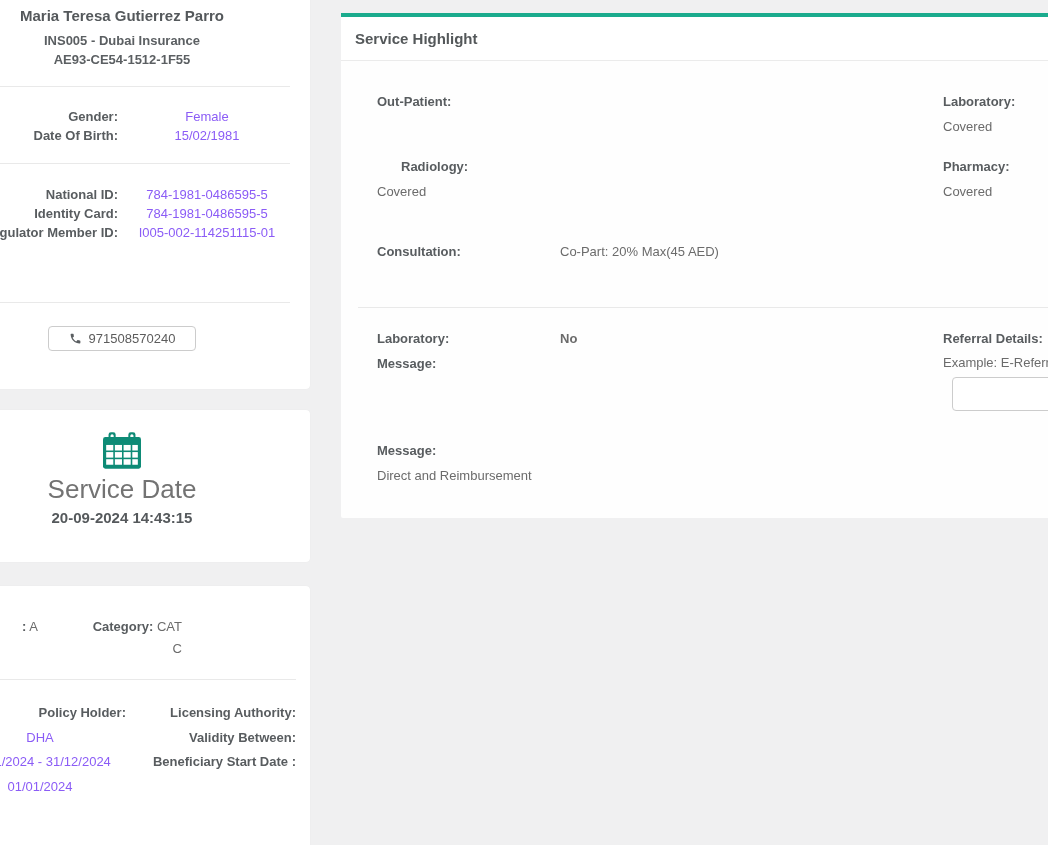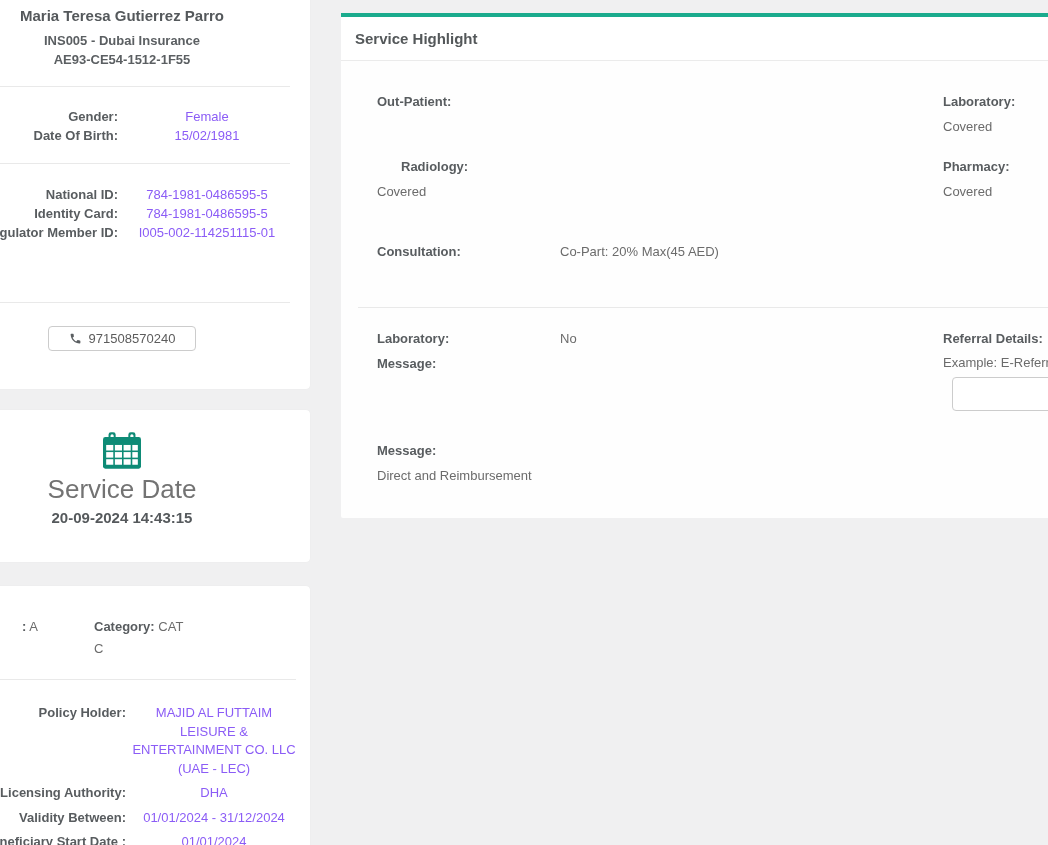--- a/index.html
+++ b/index.html
@@ -36,21 +36,21 @@
   
   #service-card{left:-66px;top:410px;width:376px;height:152px;text-align:center;}
   .sc-pad{padding-top:22px;}
   .service-title{font-size:26px;color:#737373;line-height:30px;margin-top:2px;}
   .service-date{font-size:15px;font-weight:bold;color:#55595c;line-height:19px;margin-top:4px;}
   
   #policy-card{left:-66px;top:586px;width:376px;height:320px;}
   .pc-pad{padding:30px 14px 0 20px;}
   .cat-row{display:flex;line-height:22px;}
   .cat-cut{width:84px;text-align:right;}
-  .cat-main{width:100px;margin-left:56px;text-align:left;}
+  .cat-main{width:100px;margin-left:44px;text-align:right;}
   .blabel{font-weight:bold;color:#585c5f;}
   .pval{color:#6b6b6b;}
   .pol-div{margin-top:19px;}
   .pol-grid{padding-top:24px;}
   .pol-grid .ig-label,.pol-grid .ig-value{line-height:18.5px;}
   .pol-grid > div{margin-bottom:6px;}
   
   #benefits-panel{
     position:absolute;left:341px;top:13px;width:760px;
     background:#fefefe;border-top:4px solid #1aab8d;border-radius:0 0 2px 2px;
@@ -144,21 +144,20 @@
 <div class="card" id="policy-card">
   <div class="pc-pad">
     <div class="cat-row">
       <span class="cat-cut"><span class="blabel">:</span> <span class="pval">A</span></span>
       <span class="cat-main"><span class="blabel">Category:</span> <span class="pval">CAT C</span></span>
     </div>
     <div class="divider pol-div"></div>
 
     <div class="info-grid wide pol-grid">
       <div class="ig-label">Policy Holder:</div>
-      <div class="ig-value">MAJID AL FUTTAIM LEISURE &amp; ENTERTAINMENT CO. LLC (UAE - LEC)</div>
       <div class="ig-label">Licensing Authority:</div>
       <div class="ig-value">DHA</div>
       <div class="ig-label">Validity Between:</div>
       <div class="ig-value">01/01/2024 - 31/12/2024</div>
       <div class="ig-label">Beneficiary Start Date :</div>
       <div class="ig-value">01/01/2024</div>
     </div>
   </div>
 </div>
 
@@ -179,21 +178,21 @@
 
     <div class="abs blbl" style="left:602px;top:98px;">Pharmacy:</div>
     <div class="abs bval" style="left:602px;top:123px;">Covered</div>
 
     <div class="abs blbl" style="left:36px;top:183px;">Consultation:</div>
     <div class="abs bval" style="left:219px;top:183px;">Co-Part: 20% Max(45 AED)</div>
 
     <div class="bp-div" style="top:246px;"></div>
 
     <div class="abs blbl" style="left:36px;top:270px;">Laboratory:</div>
-    <div class="abs bval" style="left:219px;top:270px;">No</div>
+    <div class="abs bval" style="left:219px;top:270px;font-weight:bold;">No</div>
     <div class="abs blbl" style="left:36px;top:295px;">Message:</div>
     <div class="abs bval" style="left:219px;top:295px;"></div>
 
     <div class="abs blbl" style="left:602px;top:270px;text-align:right;">Referral Details:</div>
     <div class="abs bval" style="left:602px;top:294px;">Example: E-Referral</div>
     <input class="ref-input" style="left: 611px; top: 316px;" type="text" value="">
 
     <div class="abs blbl" style="left:36px;top:382px;">Message:</div>
     <div class="abs bval" style="left:36px;top:407px;">Direct and Reimbursement</div>
 

